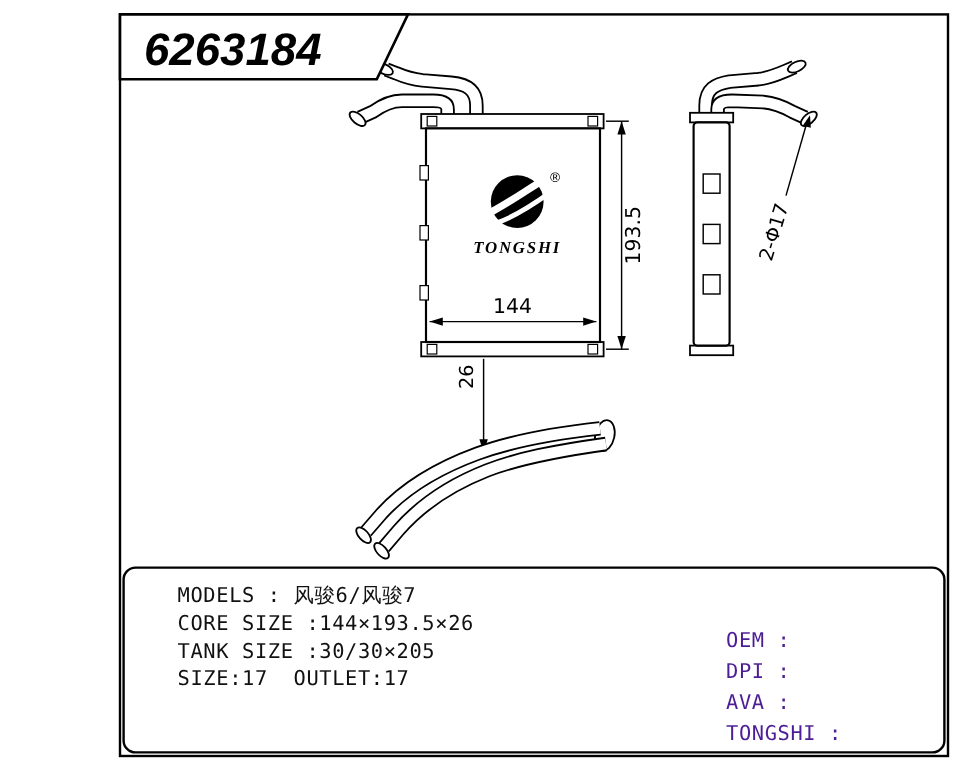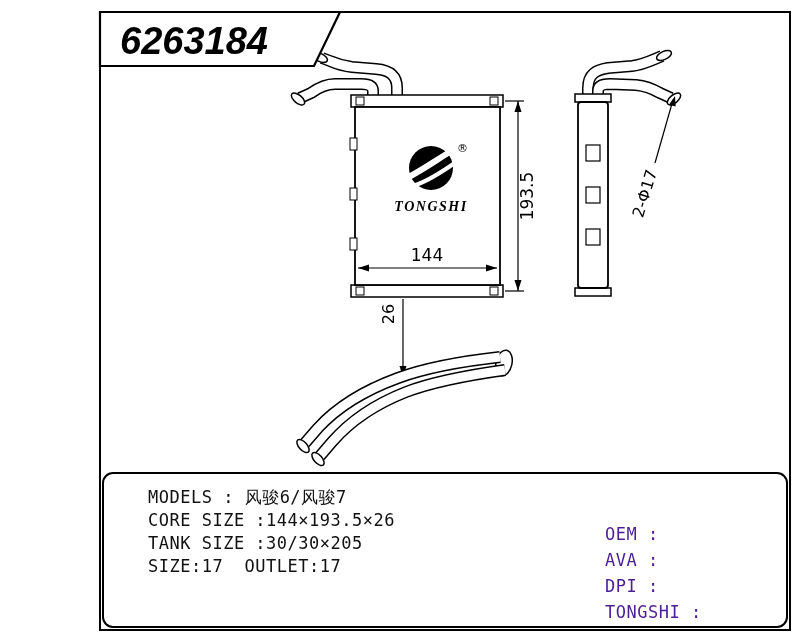--- a/index.html
+++ b/index.html
@@ -147,18 +147,18 @@
 
 <div class="spec-left">
   <div class="row"><span>MODELS : </span><span>风骏6/风骏7</span></div>
   <div class="row"><span>CORE SIZE :</span><span>144×193.5×26</span></div>
   <div class="row"><span>TANK SIZE :</span><span>30/30×205</span></div>
   <div class="row"><span>SIZE:17  OUTLET:17</span><span></span></div>
 </div>
 
 <div class="spec-right">
   <div class="row"><span>OEM : </span></div>
+  <div class="row"><span>DPI : </span></div>
   <div class="row"><span>AVA : </span></div>
-  <div class="row"><span>DPI : </span></div>
   <div class="row"><span>TONGSHI : </span></div>
 </div>
 
 </div>
 
 </body></html>

